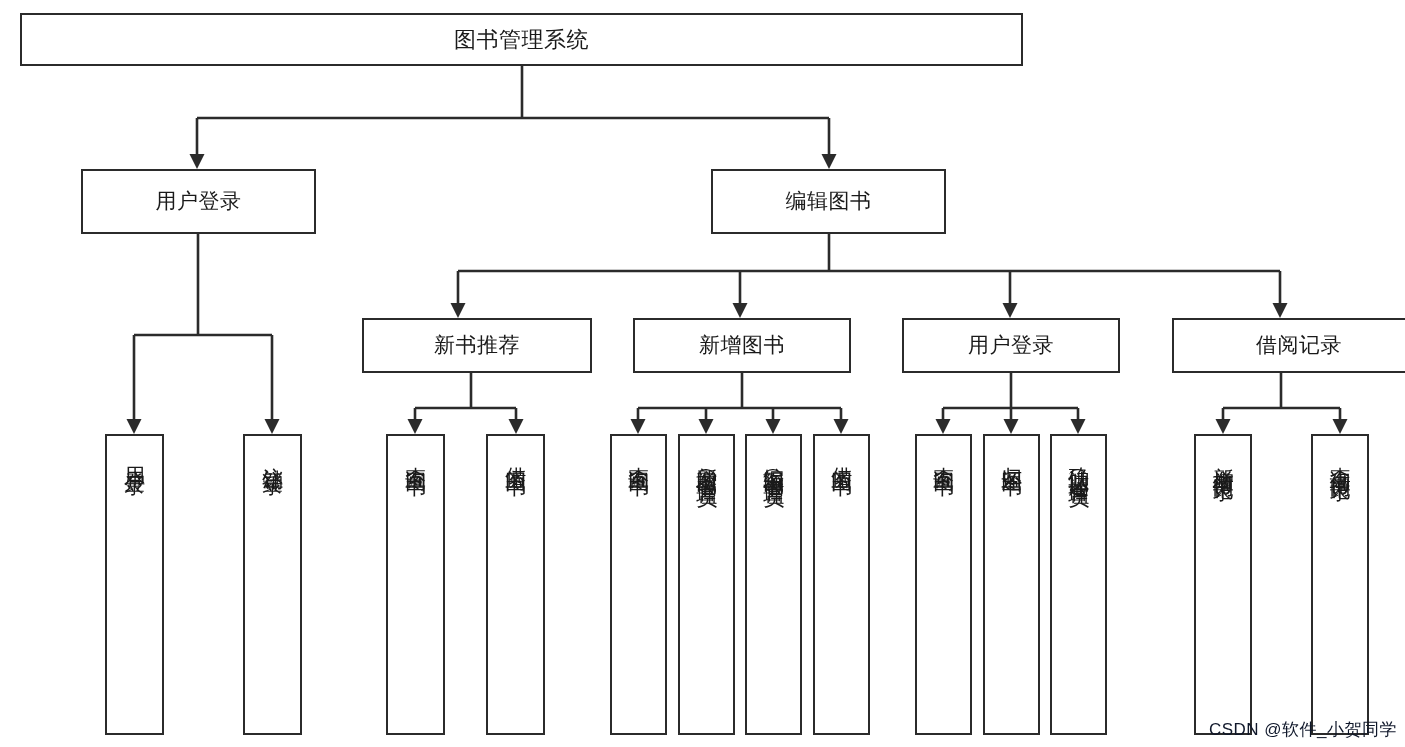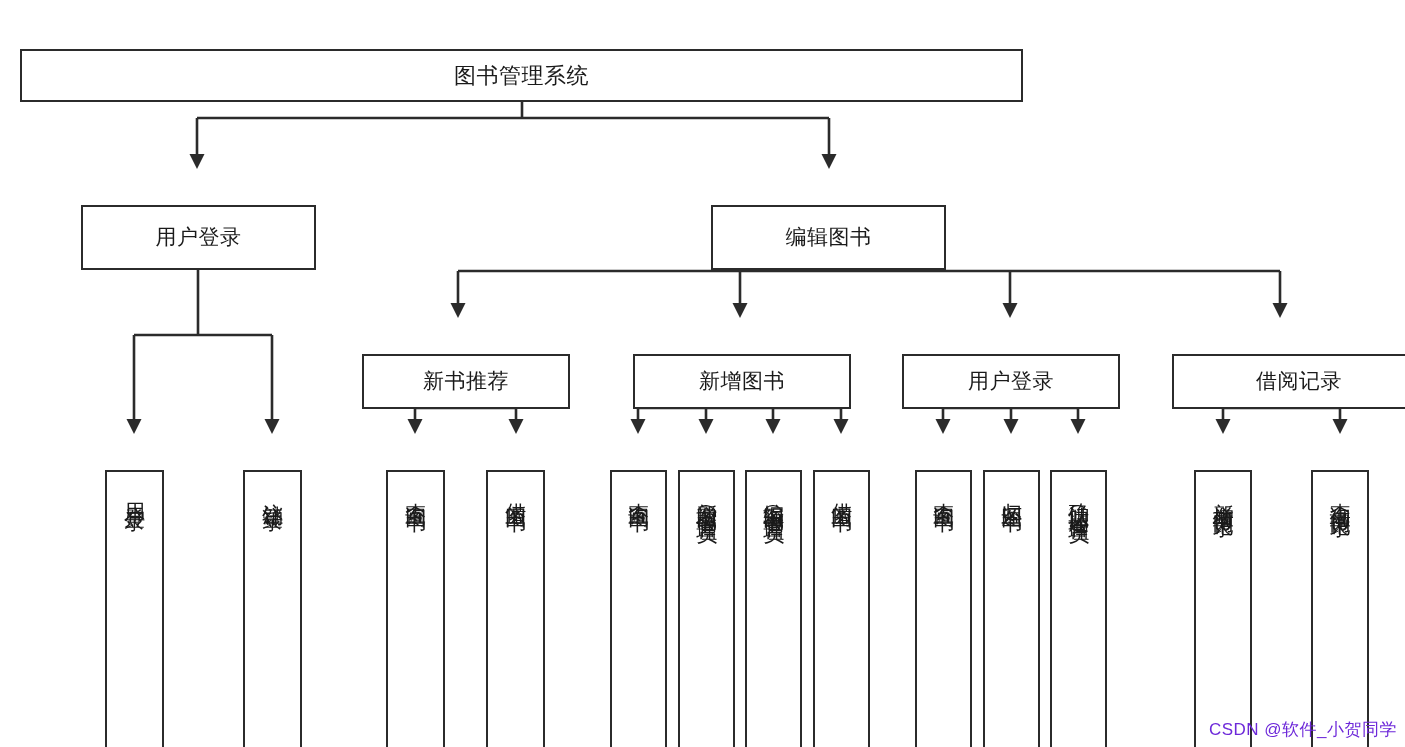--- a/index.html
+++ b/index.html
@@ -18,21 +18,20 @@
     overflow: hidden;
   }
   .node {
     position: absolute;
     box-sizing: border-box;
     border: 2px solid #2b2b2b;
     background: #ffffff;
     display: flex;
     align-items: center;
     justify-content: center;
-    margin-top: 36px;
   }
   .node-label {
     color: #1a1a1a;
     font-size: 21px;
     line-height: 1.25;
     letter-spacing: 0.5px;
     white-space: nowrap;
     text-align: center;
   }
   .node.vertical .node-label {
@@ -56,21 +55,21 @@
     top: 0;
     width: 1405px;
     height: 747px;
     pointer-events: none;
   }
   .watermark {
     position: absolute;
     right: 8px;
     bottom: 6px;
     font-size: 17px;
-    color: #6d28d9;
+    color: #0f172a;
     letter-spacing: 0.5px;
     white-space: nowrap;
   }
 </style>
 </head>
 <body>
 
 <div id="canvas">
   <svg class="connectors" viewBox="0 0 1405 747" id="svg-connectors">
       <line x1="522" y1="66" x2="522" y2="118" stroke="#2b2b2b" stroke-width="2.6"></line>
@@ -129,21 +128,21 @@
   <div id="nodes-layer">
       <div class="node root" style="left: 20px; top: 13px; width: 1003px; height: 53px;">
         <div class="node-label">图书管理系统</div>
       </div>
       <div class="node" style="left: 81px; top: 169px; width: 235px; height: 65px;">
         <div class="node-label">用户登录</div>
       </div>
       <div class="node" style="left: 711px; top: 169px; width: 235px; height: 65px;">
         <div class="node-label">编辑图书</div>
       </div>
-      <div class="node" style="left: 362px; top: 318px; width: 208px; height: 55px;">
+      <div class="node" style="left: 362px; top: 318px; width: 230px; height: 55px;">
         <div class="node-label">新书推荐</div>
       </div>
       <div class="node" style="left: 633px; top: 318px; width: 218px; height: 55px;">
         <div class="node-label">新增图书</div>
       </div>
       <div class="node" style="left: 902px; top: 318px; width: 218px; height: 55px;">
         <div class="node-label">用户登录</div>
       </div>
       <div class="node" style="left: 1172px; top: 318px; width: 254px; height: 55px;">
         <div class="node-label">借阅记录</div>

